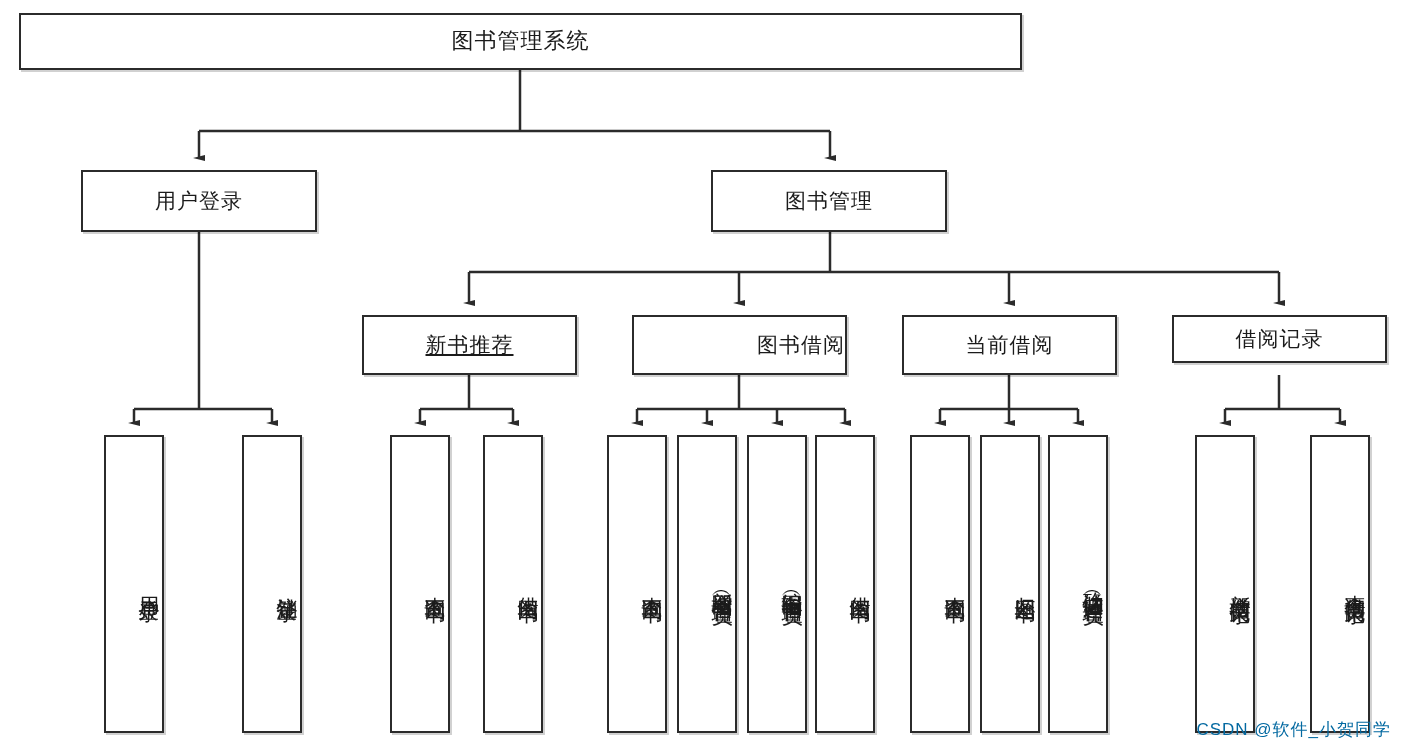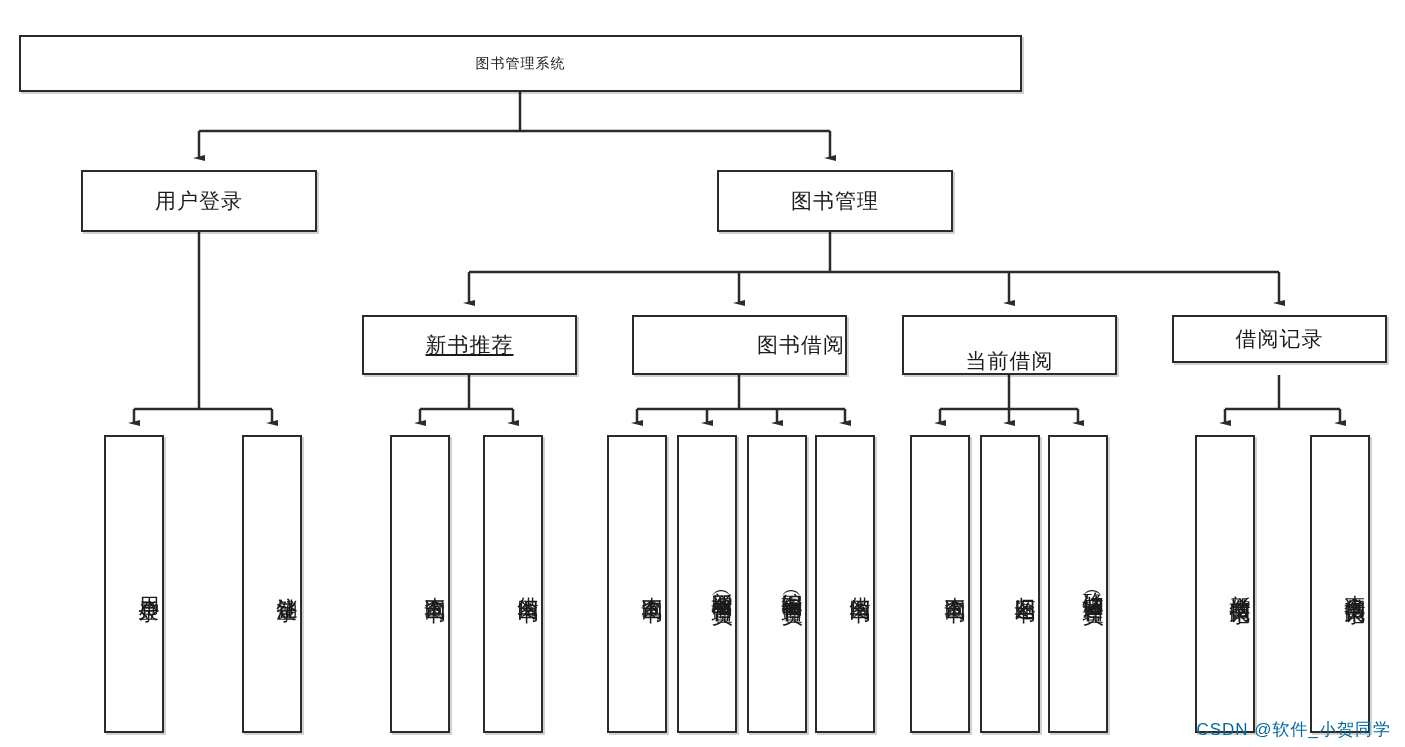--- a/index.html
+++ b/index.html
@@ -43,22 +43,21 @@
     letter-spacing:2px;
     line-height:1.25;
     writing-mode:vertical-rl;
     text-orientation:upright;
     padding-top:6px;
     padding-bottom:6px;
     align-items:flex-start;
     justify-content:center;
   }
   .node.root{
-    font-size:14px;
-    margin-top:22px;
+    font-size:22px;
   }
   .watermark{
     position:absolute;
     right:14px;
     bottom:6px;
     font-size:17px;
     color:#0369a1;
     letter-spacing:1px;
     white-space:nowrap;
     user-select:none;
@@ -122,31 +121,31 @@
     </g>
   </svg>
 
   <div class="node h root" style="left:19px;top:13px;width:1003px;height:57px;">
     <span>图书管理系统</span>
   </div>
 
   <div class="node h" style="left:81px;top:170px;width:236px;height:62px;">
     <span>用户登录</span>
   </div>
-  <div class="node h" style="left:711px;top:170px;width:236px;height:62px;margin-left:6px;">
+  <div class="node h" style="left:711px;top:170px;width:236px;height:62px;">
     <span>图书管理</span>
   </div>
 
   <div class="node h" style="left:362px;top:315px;width:215px;height:60px;text-decoration:underline;">
     <span>新书推荐</span>
   </div>
   <div class="node h" style="left:632px;top:315px;width:215px;height:60px;justify-content:flex-end;">
     <span>图书借阅</span>
   </div>
-  <div class="node h" style="left:902px;top:315px;width:215px;height:60px;align-items:flex-end;">
+  <div class="node h" style="left:902px;top:315px;width:215px;height:60px;">
     <span>当前借阅</span>
   </div>
   <div class="node h" style="left:1172px;top:315px;width:215px;height:48px;">
     <span>借阅记录</span>
   </div>
 
   <div class="node v" style="left:104px;top:435px;width:60px;height:298px;">
     <span>用户登录</span>
   </div>
   <div class="node v" style="left:242px;top:435px;width:60px;height:298px;">

